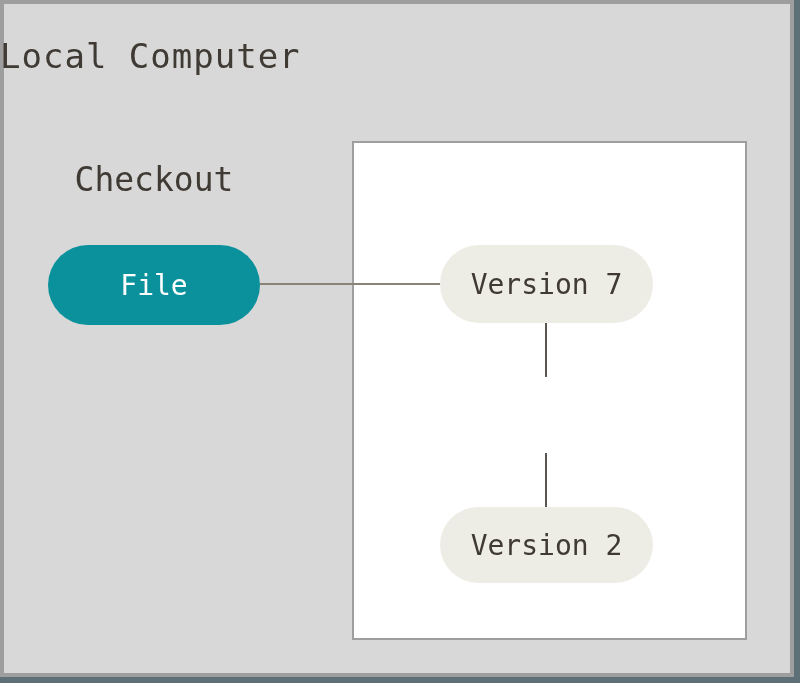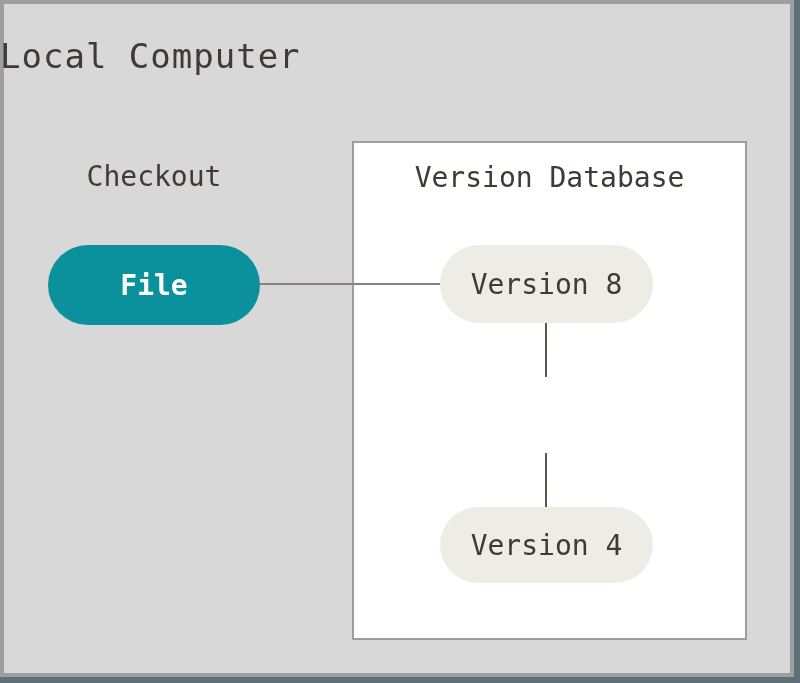--- a/index.html
+++ b/index.html
@@ -34,21 +34,21 @@
     font-size: 34px;
     letter-spacing: 1px;
     color: var(--text_dark);
   }
   .checkout-label {
     position: absolute;
     left: 48px;
     top: 160px;
     width: 212px;
     text-align: center;
-    font-size: 28px;
+    font-size: 33px;
     color: var(--text_dark);
   }
   .db-box {
     position: absolute;
     left: 352px;
     top: 141px;
     width: 395px;
     height: 499px;
     box-sizing: border-box;
     background: var(--db_box_bg);
@@ -71,21 +71,20 @@
     font-size: 28px;
     border-radius: 40px;
   }
   .file-pill {
     left: 48px;
     top: 245px;
     width: 212px;
     height: 80px;
     background: var(--file_pill_bg);
     color: var(--file_pill_text);
-    font-weight: bold;
   }
   .version-pill {
     left: 440px;
     width: 213px;
     height: 78px;
     background: var(--version_pill_bg);
     color: var(--text_dark);
   }
   .v3 { top: 245px; }
   .v2 { top: 377px; height: 76px; }
@@ -113,27 +112,26 @@
 
 <div class="scene">
   <div class="outer-panel"></div>
 
   <div class="diagram-title">Local Computer</div>
 
   <div class="checkout-label">Checkout</div>
 
   <div class="db-box"></div>
 
-  <div class="db-title">Version Database</div>
 
   <div class="connector-h"></div>
 
   <div class="connector-v cv1"></div>
 
   <div class="connector-v cv2"></div>
 
   <div class="pill file-pill">File</div>
 
-  <div class="pill version-pill v3">Version 8</div>
+  <div class="pill version-pill v3">Version 7</div>
 
 
-  <div class="pill version-pill v1">Version 4</div>
+  <div class="pill version-pill v1">Version 2</div>
 </div>
 
 </body></html>

